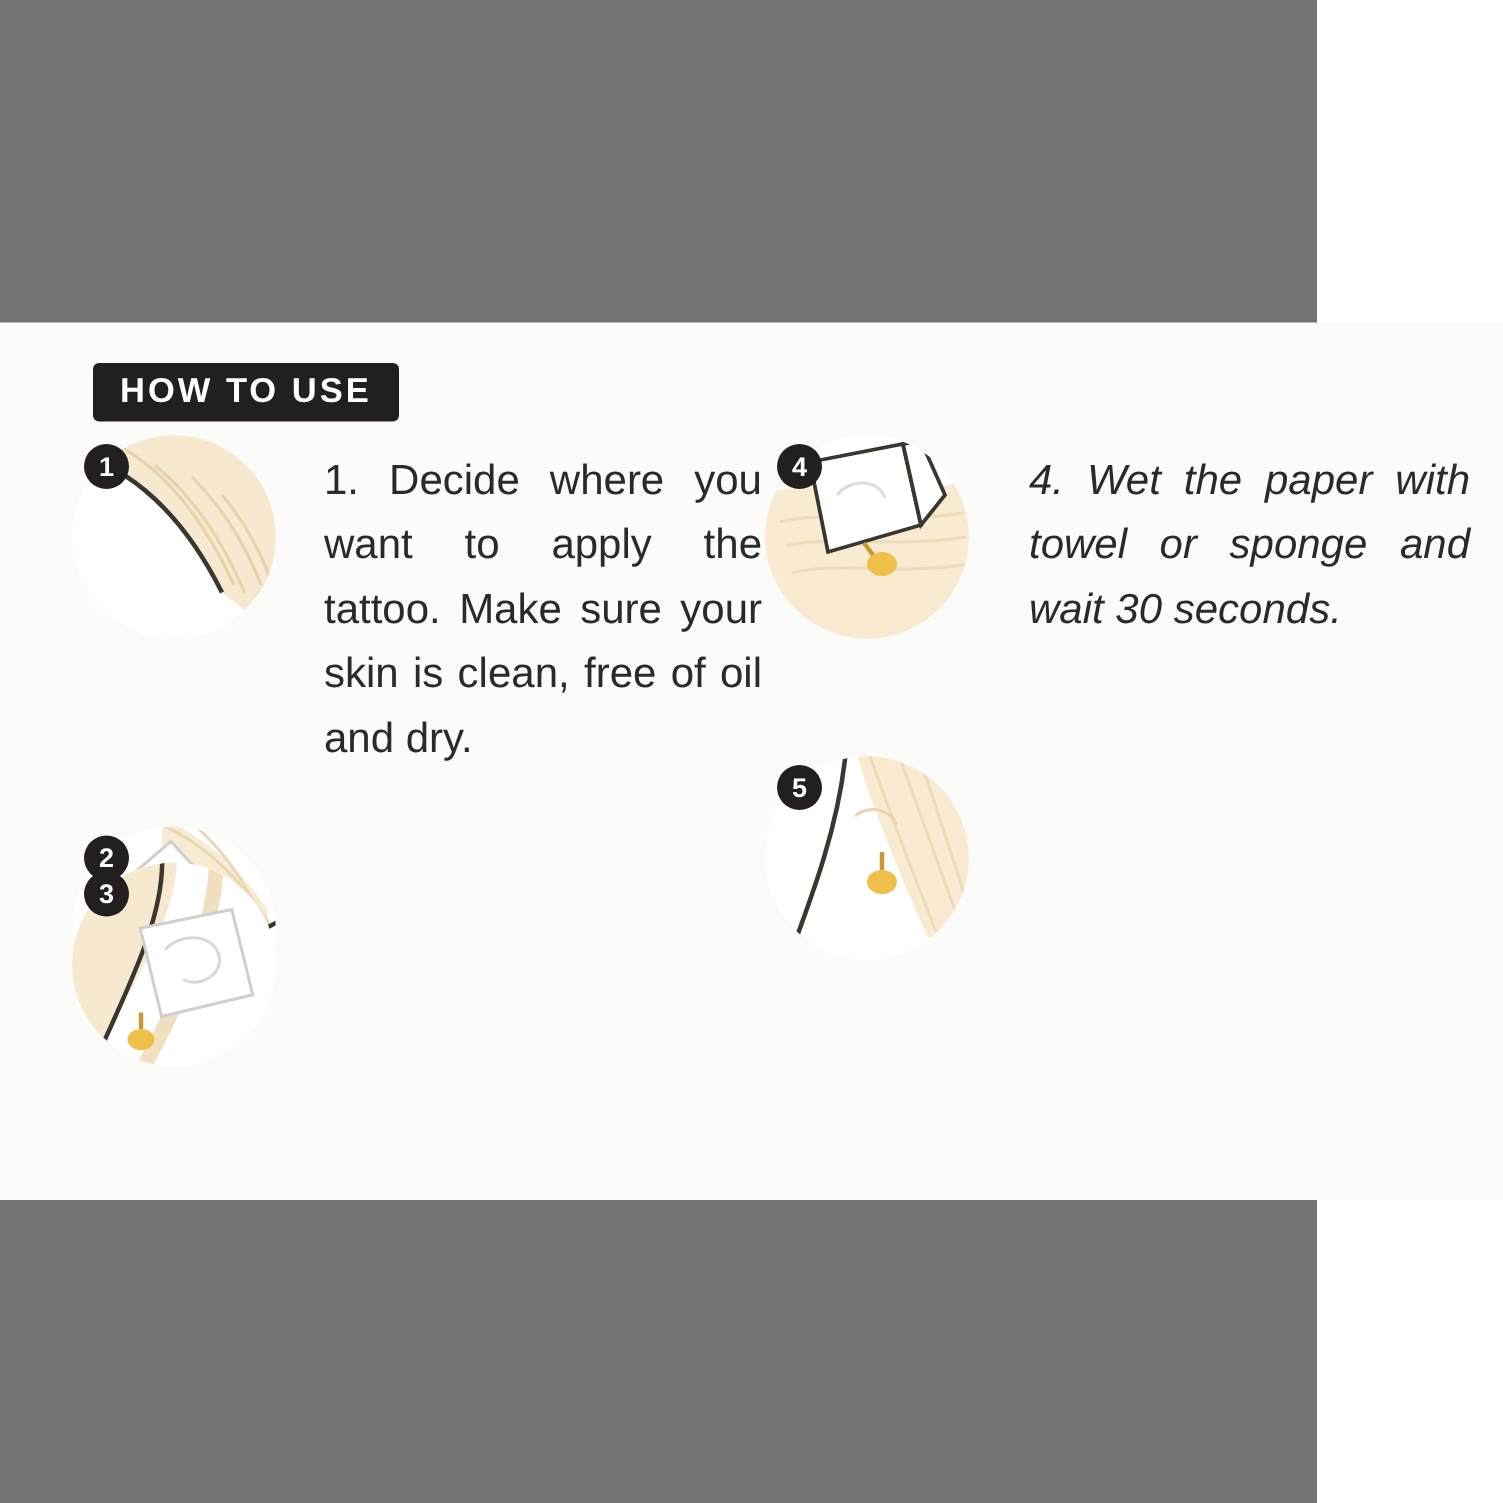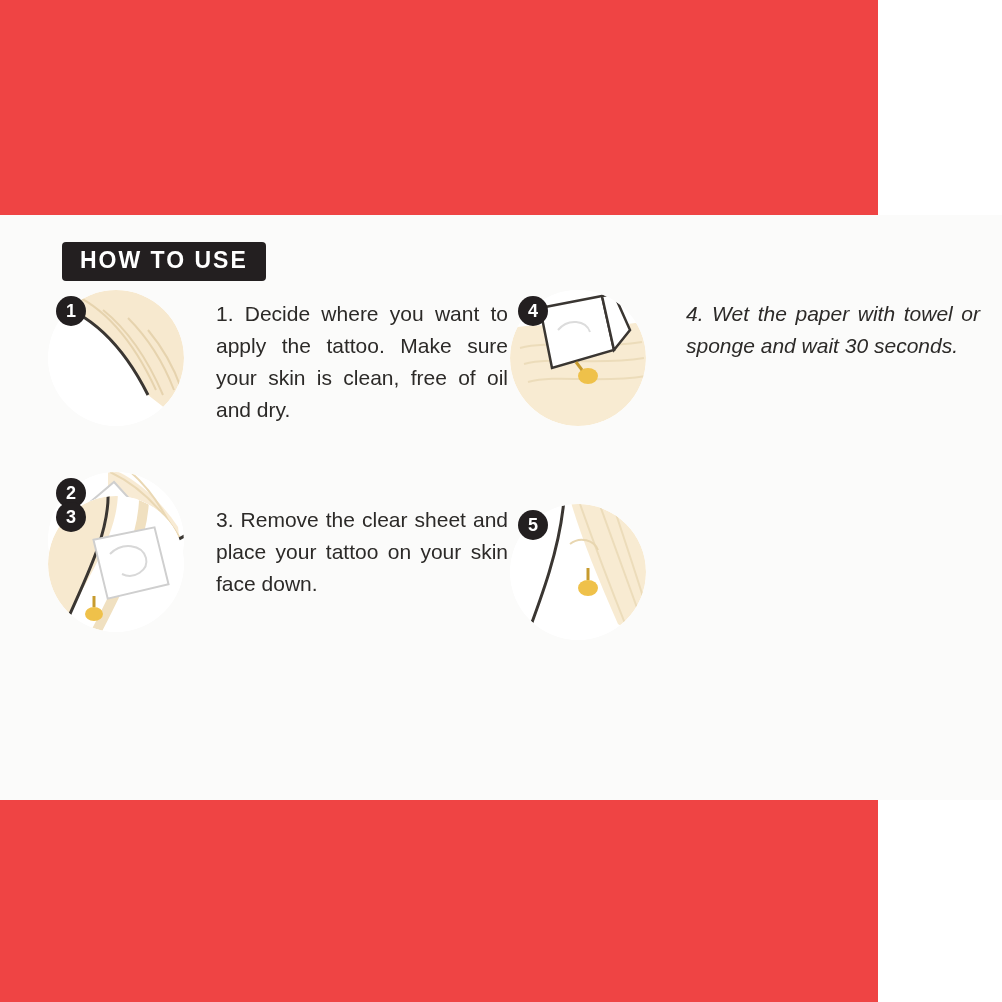--- a/index.html
+++ b/index.html
@@ -10,21 +10,21 @@
   body {
     width: 1002px;
     height: 1002px;
     font-family: "Liberation Sans", sans-serif;
     overflow: hidden;
   }
   .page {
     position: relative;
     width: 878px;
     height: 1002px;
-    background: #ef4444;
+    background: #737373;
   }
   
   .card {
     position: absolute;
     left: 0;
     top: 215px;
     width: 1002px;
     height: 585px;
     background: #fbfbfa;
   }
@@ -79,22 +79,22 @@
     background: #231f20;
     color: #ffffff;
     font-size: 18px;
     font-weight: bold;
     line-height: 30px;
     text-align: center;
     z-index: 5;
   }
   .text {
     margin-left: 168px;
-    font-size: 21px;
-    line-height: 32px;
+    font-size: 28px;
+    line-height: 43px;
     color: #2c2a28;
     text-align: justify;
     padding-top: 8px;
     min-height: 136px;
   }
   .text.right {
     margin-left: 176px;
     font-style: italic;
   }
   
@@ -181,21 +181,20 @@
                 <path d="M60 -5 C 62 36, 38 82, 12 140" fill="none" stroke="#3a3632" stroke-width="3"></path>
                 <path d="M96 -5 C 98 40, 72 90, 46 140" fill="none" stroke="#f0e0c0" stroke-width="10"></path>
                 <polygon points="48,40 110,34 118,92 56,100" fill="#ffffff" stroke="#cfcfcf" stroke-width="2" transform="rotate(-6 83 66)"></polygon>
                 <path d="M62 58 C 74 46, 94 48, 98 62 C 101 74, 86 84, 74 78" fill="none" stroke="#d8d8d8" stroke-width="2"></path>
                 <ellipse cx="46" cy="118" rx="9" ry="7" fill="#efc14a"></ellipse>
                 <path d="M46 111 L 46 100" stroke="#c79b2e" stroke-width="3" fill="none"></path>
               </g>
             </svg>
           </div>
           <div class="badge">3</div>
-          <div class="text">3. Remove the clear sheet and place your tattoo on your skin face down.</div>
         </div>
 
       </div>
 
       <div class="col col-right">
 
         <div class="step" id="step4">
           <div class="thumb">
             <svg width="136" height="136" viewBox="0 0 136 136">
               <defs>

